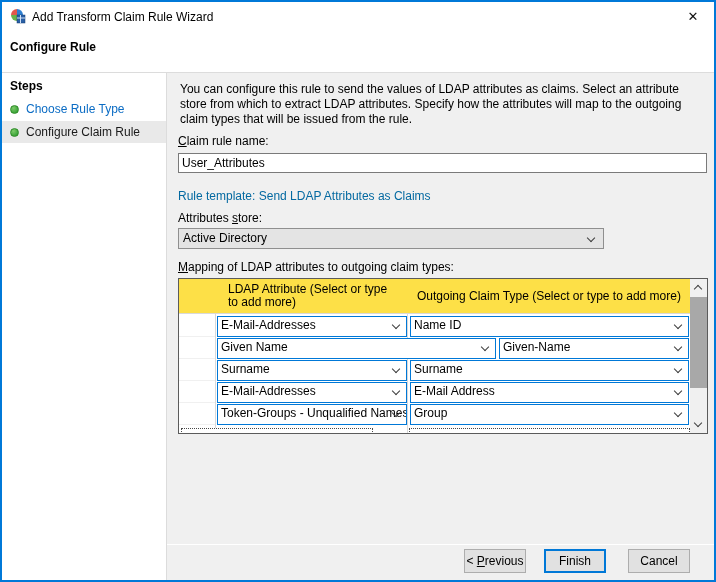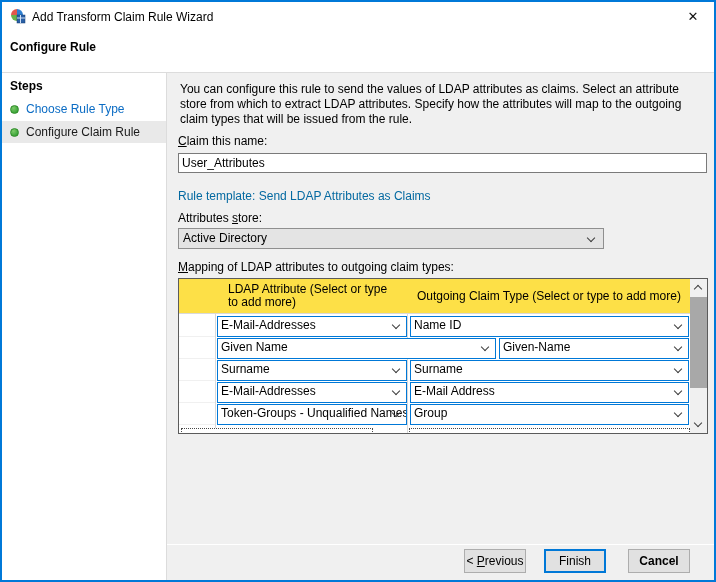--- a/index.html
+++ b/index.html
@@ -78,21 +78,21 @@
   .sb-up .sb-chev{top:7px; transform:rotate(-135deg);}
   .sb-down .sb-chev{top:4px; transform:rotate(45deg);}
   .sb-thumb{position:absolute; left:0; top:18px; width:17px; height:91px; background:var(--scroll-thumb);}
 
   
   .footer{position:absolute; left:165px; right:0; bottom:0; height:36px; background:var(--panel-gray); border-top:1px solid #ffffff;}
   .btn{position:absolute; top:4px; height:24px; width:62px; background:var(--button-face); border:1px solid var(--button-border);
     font-family:"Liberation Sans",sans-serif; font-size:12px; color:#000; padding:0;}
   .btn-previous{left:297px;}
   .btn-finish{left:377px; border:2px solid var(--accent);}
-  .btn-cancel{left:461px;font-weight:bold;}
+  .btn-cancel{left:461px;}
 </style>
 </head>
 <body>
 
 <div class="window">
 
   <div class="titlebar">
     <span class="app-icon">
       <svg width="16" height="16" viewBox="0 0 16 16">
         <path d="M7 1 A6 6 0 0 0 1 7 L7 7 Z" fill="#e2574c"></path>
@@ -120,21 +120,21 @@
     <div class="step-item step-current">
       <span class="bullet"></span>
       <span class="step-label">Configure Claim Rule</span>
     </div>
   </div>
   <div class="vdivider"></div>
 
   <div class="rightpanel">
     <div class="description">You can configure this rule to send the values of LDAP attributes as claims. Select an attribute store from which to extract LDAP attributes. Specify how the attributes will map to the outgoing claim types that will be issued from the rule.</div>
 
-    <div class="label lbl-claim"><span></span><span class="accel">C</span><span>laim this name:</span></div>
+    <div class="label lbl-claim"><span></span><span class="accel">C</span><span>laim rule name:</span></div>
     <input class="text-input" type="text" value="User_Attributes" style="">
 
     <div class="rule-template">Rule template: Send LDAP Attributes as Claims</div>
 
     <div class="label lbl-store"><span>Attributes </span><span class="accel">s</span><span>tore:</span></div>
     <div class="dropdown">
       <span class="dd-text">Active Directory</span>
       <span class="chev"></span>
     </div>
 

